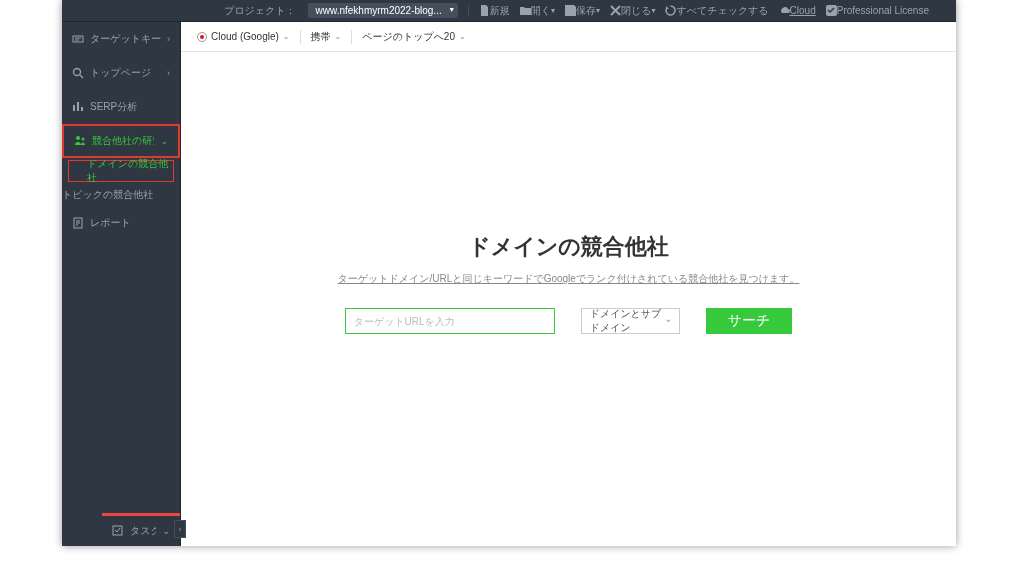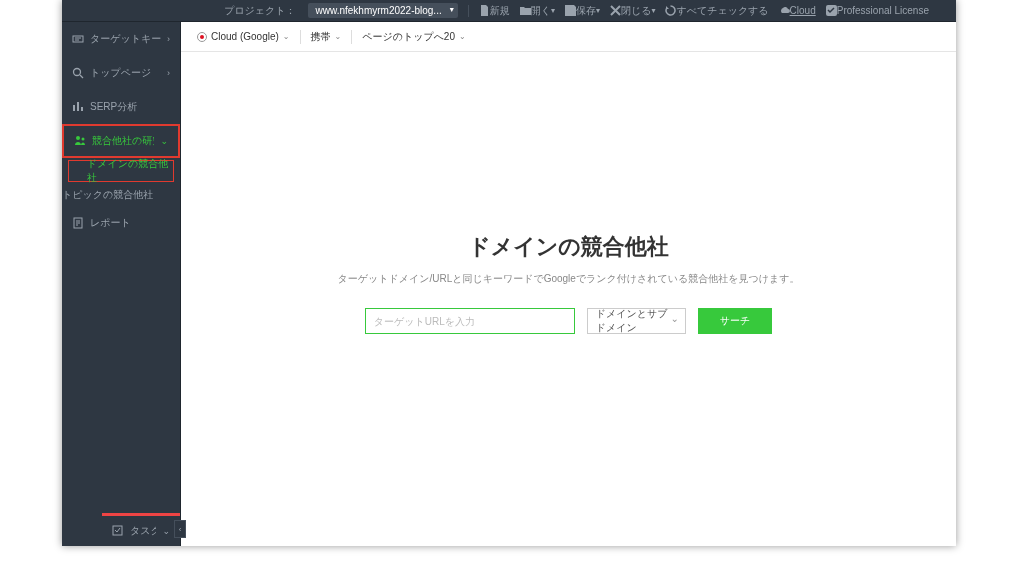--- a/index.html
+++ b/index.html
@@ -65,35 +65,35 @@
     height:30px; display:flex; align-items:center; gap:10px; padding:0 16px;
     color:#333; font-size:10px; border-bottom:1px solid #e5e5e5;
   }
   .flag { width:10px; height:10px; border-radius:50%; background:#fff; border:1px solid #999; position:relative; }
   .flag::after{ content:""; position:absolute; inset:2px; border-radius:50%; background:#d12; }
   .crumbbar .sepv { width:1px; height:14px; background:#ddd; }
   .crumbbar .cb { display:flex; align-items:center; gap:4px; cursor:pointer; }
   .crumbbar .cb .caret{ font-size:8px; color:#888;}
   .hero { flex:1; display:flex; flex-direction:column; align-items:center; justify-content:flex-start; padding-top:180px; }
   .hero h1 { font-size:22px; color:#333; font-weight:600; margin-bottom:10px; }
-  .hero .sub { font-size:10px; color:#888; margin-bottom:22px; }
-  .searchrow { display:flex; gap:12px; }
+  .hero .sub { font-size:10px; color:#888; margin-bottom:22px;text-decoration:underline; }
+  .searchrow { display:flex; gap:26px; }
   .searchrow input[type=text]{
     width:210px; height:26px; border:1px solid #37c93c; padding:0 8px;
     font-size:10px; color:#333; outline:none;
   }
   .searchrow input::placeholder{ color:#bbb; }
   .searchrow .dd {
     width:99px; height:26px; border:1px solid #ccc; display:flex; align-items:center;
     padding:0 8px; font-size:10px; color:#555; position:relative; cursor:pointer;
   }
   .searchrow .dd::after{ content:"⌄"; position:absolute; right:6px; color:#999; font-size:10px; top:4px;}
   .searchrow button{
     height:26px; padding:0 22px; background:#37c93c; color:#fff; border:none;
-    font-size:10px; cursor:pointer;
+    font-size:14px; cursor:pointer;
   }
 </style>
 </head>
 <body>
 
 <div class="app">
   <div class="topbar">
     <span class="proj-label">プロジェクト：</span>
     <span class="proj-select">www.nfekhmyrm2022-blog...</span>
     <span class="sep"></span>

